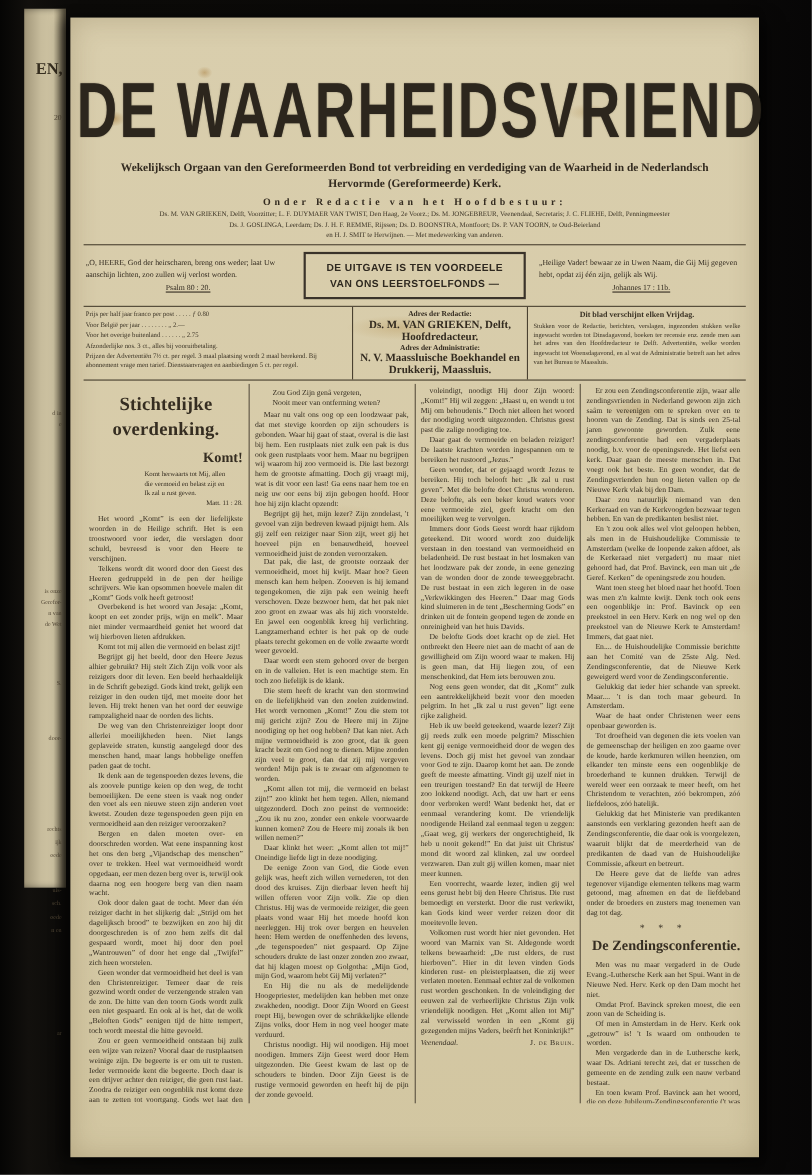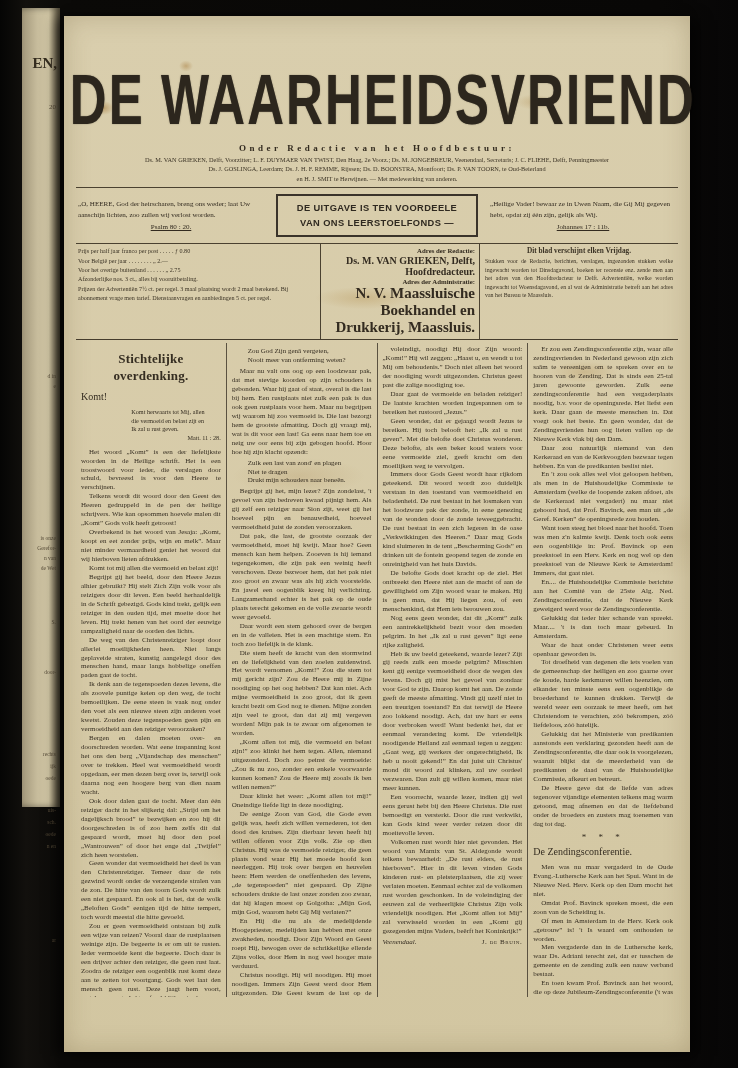--- a/index.html
+++ b/index.html
@@ -68,35 +68,35 @@
   .quotes-row{display:flex;align-items:center;padding:6px 2px;border-bottom:1px solid #4a4130;}
   .quote{flex:1;font-size:7.1px;line-height:1.5;}
   .quote .ref{display:block;text-align:center;margin-top:1px;text-decoration:underline;}
   .fundbox{flex:0 0 186px;margin:0 12px;border:2px solid #3a332a;padding:5px 6px;
     text-align:center;font-family:"Liberation Sans",sans-serif;font-size:9.3px;font-weight:bold;
     letter-spacing:.4px;line-height:1.55;color:#2f2920;}
   
   .info-row{display:flex;border-bottom:1.4px solid #453c2c;}
   .cell-prices{flex:0 0 236px;border-right:1px solid #4a4130;padding:3px 6px 3px 2px;
     font-size:6.1px;line-height:1.55;color:#3b3325;}
-  .cell-red{flex:1;border-right:1px solid #4a4130;text-align:right;padding:3px 4px;}
+  .cell-red{flex:1;border-right:1px solid #4a4130;text-align:center;padding:3px 4px;}
   .red-title{font-size:6.8px;font-weight:bold;}
   .red-main{font-size:10px;font-weight:bold;margin:1px 0;}
-  .red-main2{font-size:15px;font-weight:bold;}
+  .red-main2{font-size:10px;font-weight:bold;}
   .cell-pub{flex:0 0 188px;padding:2px 5px;font-size:5.9px;line-height:1.42;text-align:justify;color:#3b3325;}
   .pub-title{text-align:center;font-weight:bold;font-size:7.3px;margin-bottom:1px;}
   
   .cols{display:flex;margin-top:3px;}
   .col{width:25%;padding:2px 5px 0 5px;height:652px;overflow:hidden;
     font-size:7px;line-height:1.28;text-align:justify;color:#352d21;}
   .col + .col{border-left:1px solid #5a5140;}
   .it{margin:0;}
   .it-p .t{display:block;text-indent:8px;}
-  .it-h1{font-size:13px;font-weight:bold;text-align:center;margin:6px 0 7px;letter-spacing:.2px;}
-  .it-h2{font-size:10px;font-weight:normal;text-align:left;margin:3px 0 4px;}
+  .it-h1{font-size:17px;font-weight:bold;text-align:center;margin:6px 0 7px;letter-spacing:.2px;}
+  .it-h2{font-size:13px;font-weight:bold;text-align:right;margin:3px 0 4px;}
   .it-motto{margin:2px 0 5px 36%;font-size:6.2px;line-height:1.35;text-align:left;}
   .it-motto .t{white-space:pre-line;display:block;}
   .it-motto .ref{display:block;text-align:right;margin-top:1px;}
   .it-poem .t{display:block;white-space:pre-line;padding-left:16px;text-align:left;margin:2px 0;}
   .it-sig{display:flex;justify-content:space-between;margin:2px 0 3px;}
   .it-sig .t{font-style:italic;}
   .it-sig .ref{letter-spacing:.6px;font-variant:small-caps;}
   .it-stars .t{display:block;text-align:center;letter-spacing:5px;font-size:9px;margin:3px 0;}
 </style>
 </head>
@@ -126,20 +126,21 @@
 </div>
 
 <div class="newspage">
   <div class="inner">
 
 
     <div class="masthead-wrap">
       <span class="masthead">DE WAARHEIDSVRIEND</span>
     </div>
 
+    <div class="subtitle">Wekelijksch Orgaan van den Gereformeerden Bond tot verbreiding en verdediging van de Waarheid in de Nederlandsch Hervormde (Gereformeerde) Kerk.</div>
     <div class="red-head">Onder Redactie van het Hoofdbestuur:</div>
     <div class="editors">
         <div class="line">Ds. M. VAN GRIEKEN, Delft, Voorzitter; L. F. DUYMAER VAN TWIST, Den Haag, 2e Voorz.; Ds. M. JONGEBREUR, Veenendaal, Secretaris; J. C. FLIEHE, Delft, Penningmeester</div>
         <div class="line">Ds. J. GOSLINGA, Leerdam; Ds. J. H. F. REMME, Rijssen; Ds. D. BOONSTRA, Montfoort; Ds. P. VAN TOORN, te Oud-Beierland</div>
         <div class="line">en H. J. SMIT te Herwijnen. — Met medewerking van anderen.</div>
       </div>
     <hr class="rule">
 
     <div class="quotes-row">
       <div class="quote">
@@ -224,25 +225,20 @@
           </div>
         </div>
       <div class="col">
           <div class="it it-poem">
             <span class="t">Zou God Zijn genâ vergeten,
 Nooit meer van ontferming weten?</span>
           </div>
           <div class="it it-p">
             <span class="t">Maar nu valt ons oog op een loodzwaar pak, dat met stevige koorden op zijn schouders is gebonden. Waar hij gaat of staat, overal is die last bij hem. Een rustplaats niet zulk een pak is dus ook geen rustplaats voor hem. Maar nu begrijpen wij waarom hij zoo vermoeid is. Die last bezorgt hem de grootste afmatting. Doch gij vraagt mij, wat is dit voor een last! Ga eens naar hem toe en neig uw oor eens bij zijn gebogen hoofd. Hoor hoe hij zijn klacht opzendt:</span>
           </div>
-          <div class="it it-poem">
-            <span class="t">Zulk een last van zond' en plagen
-   Niet te dragen
-Drukt mijn schouders naar beneên.</span>
-          </div>
           <div class="it it-p">
             <span class="t">Begrijpt gij het, mijn lezer? Zijn zondelast, 't gevoel van zijn bedreven kwaad pijnigt hem. Als gij zelf een reiziger naar Sion zijt, weet gij het hoeveel pijn en benauwdheid, hoeveel vermoeidheid juist de zonden veroorzaken.</span>
           </div>
           <div class="it it-p">
             <span class="t">Dat pak, die last, de grootste oorzaak der vermoeidheid, moet hij kwijt. Maar hoe? Geen mensch kan hem helpen. Zooeven is hij iemand tegengekomen, die zijn pak een weinig heeft verschoven. Deze bezwoer hem, dat het pak niet zoo groot en zwaar was als hij zich voorstelde. En jawel een oogenblik kreeg hij verlichting. Langzamerhand echter is het pak op de oude plaats terecht gekomen en de volle zwaarte wordt weer gevoeld.</span>
           </div>
           <div class="it it-p">
             <span class="t">Daar wordt een stem gehoord over de bergen en in de valleien. Het is een machtige stem. En toch zoo liefelijk is de klank.</span>
           </div>
           <div class="it it-p">

